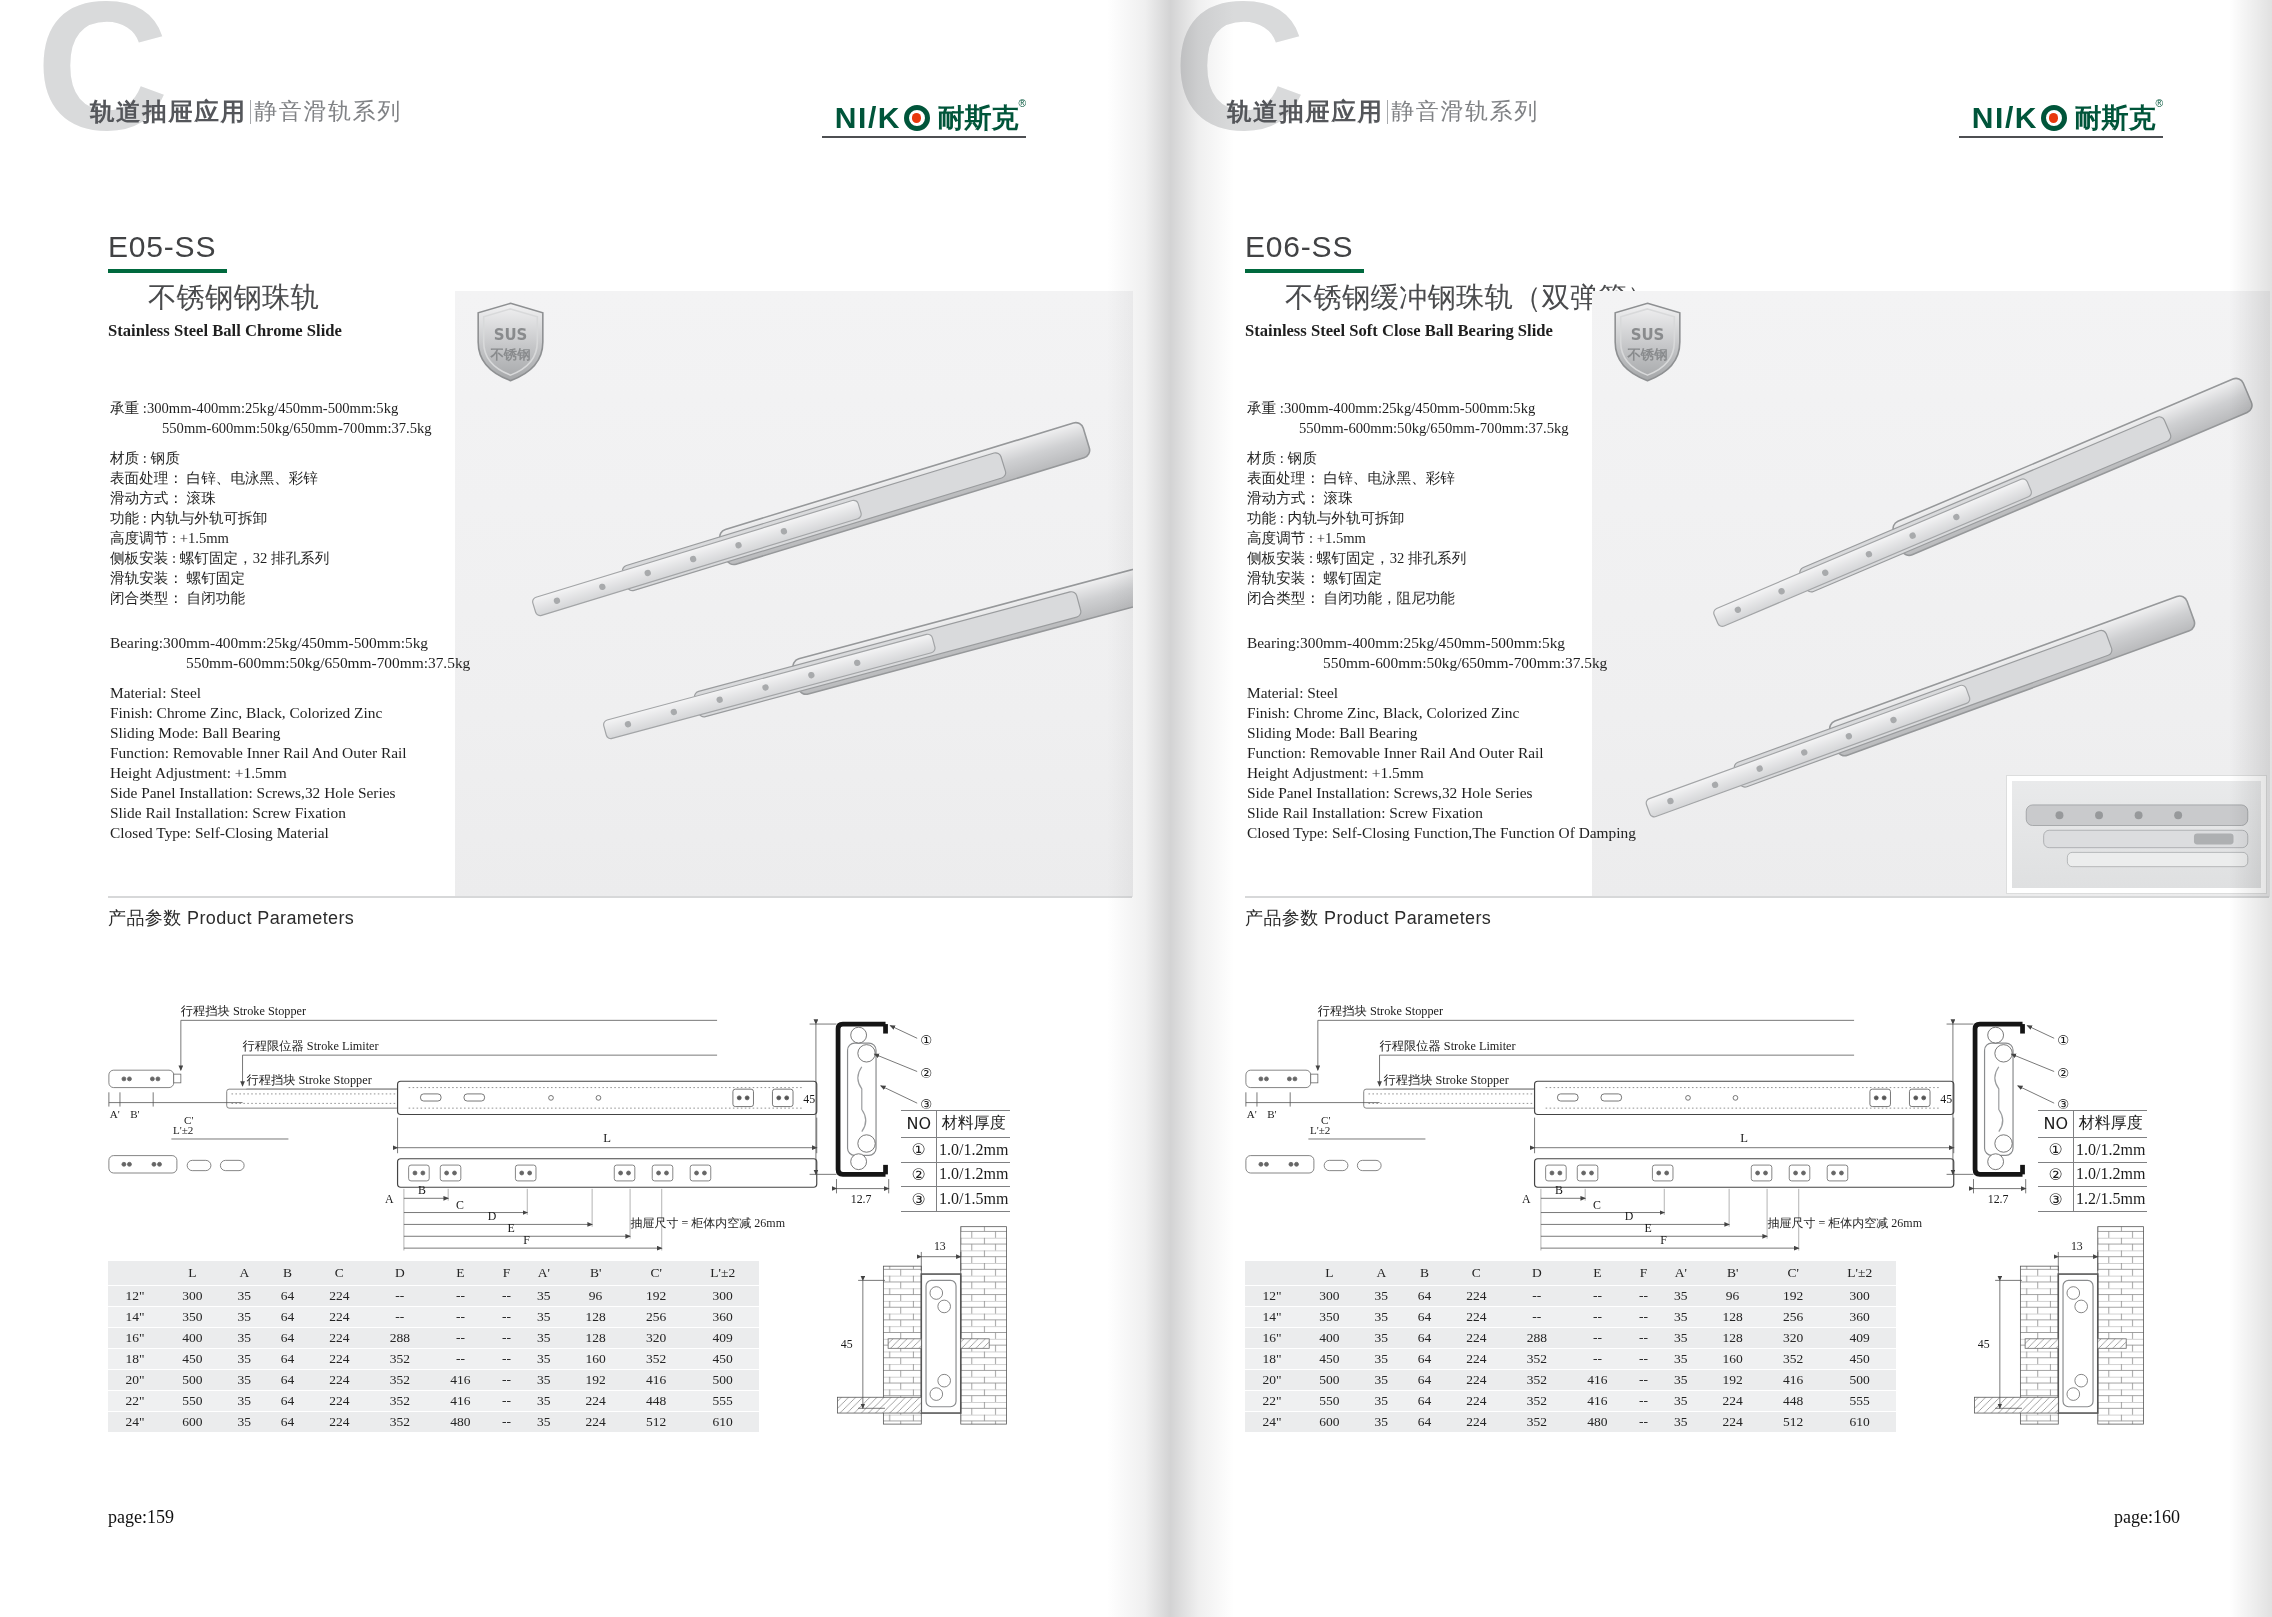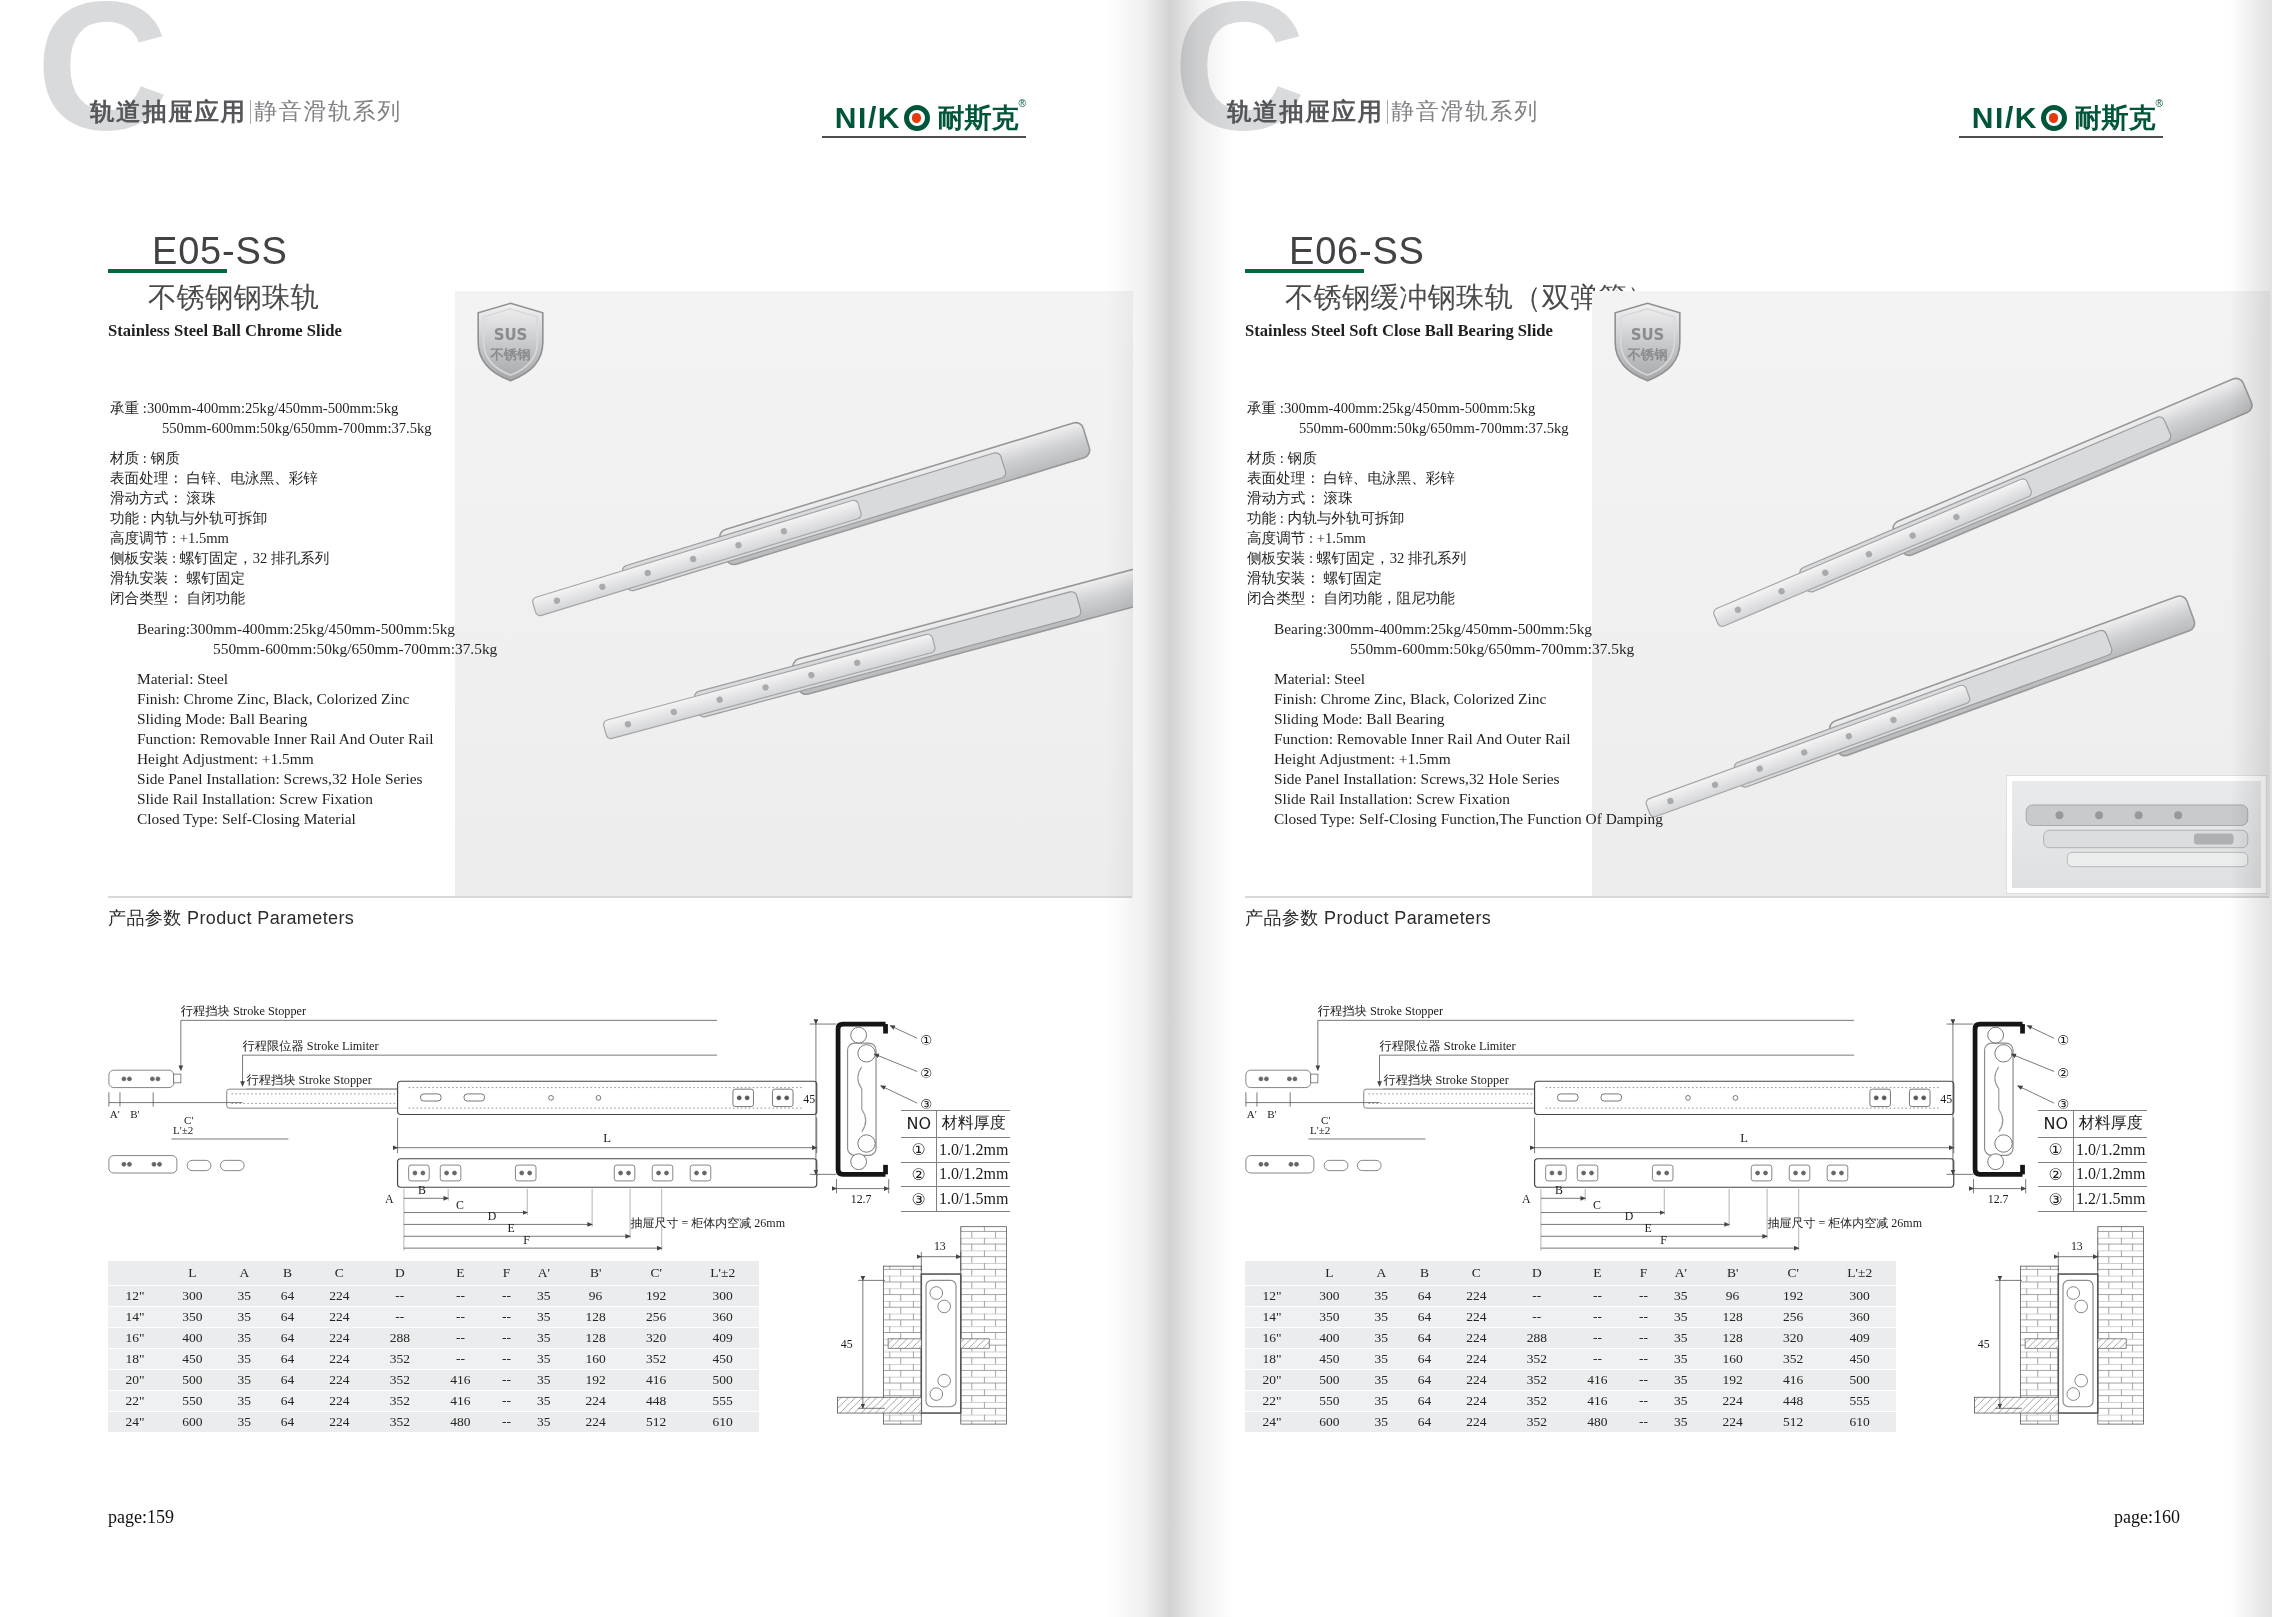--- a/index.html
+++ b/index.html
@@ -19,35 +19,35 @@
   .hdr-light{font-size:23px;color:#818386;letter-spacing:1.6px;}
   .logo{position:absolute;top:100px;right:110px;display:flex;align-items:center;z-index:2;margin-left:12px;}
   .logo-latin{font-size:30px;font-weight:bold;color:#00553a;letter-spacing:1.6px;}
   .logo-ring{width:16px;height:16px;border:5.5px solid #00553a;border-radius:50%;position:relative;margin:0 2.4px;}
   .logo-ring::after{content:"";position:absolute;left:3.2px;top:3.2px;width:9.5px;height:9.5px;background:#e8380d;border-radius:50%;}
   .logo-cn{font-size:27px;font-weight:bold;color:#00553a;margin-left:5.5px;}
   .logo-reg{font-size:10.3px;color:#00553a;align-self:flex-start;margin-top:-1.6px;}
   .logo-rule{position:absolute;top:136px;right:110px;width:204px;height:2.4px;background:#4d4f52;}
 
   
-  .model{position:absolute;left:108px;top:230px;font-size:38px;color:#414244;letter-spacing:0.8px;margin-left:44px;}
+  .model{position:absolute;left:108px;top:230px;font-size:30px;color:#414244;letter-spacing:0.8px;}
   .model-rule{position:absolute;left:108px;top:269px;width:119px;height:4px;background:#00693e;}
   .name-cn{position:absolute;left:108px;top:279px;font-size:28.5px;color:#4a4b4d;font-weight:500;margin-left:40px;}
   .name-en{position:absolute;left:108px;top:321px;font-size:16.6px;font-family:"Liberation Serif",serif;font-weight:bold;color:#1e1e1e;}
 
   
   .photo{position:absolute;left:455px;top:291px;width:678px;height:606px;background:linear-gradient(180deg,#f3f3f4 0%,#efeff0 70%,#ececed 100%);}
   .badge{position:absolute;left:19px;top:9.5px;width:73px;height:82px;}
   .inset{position:absolute;right:3.2px;bottom:3.2px;width:261px;height:119px;background:#fff;border:0.8px solid #dcdddd;box-sizing:border-box;padding:4.7px;}
   .inset-in{width:100%;height:100%;background:linear-gradient(180deg,#e9eaeb,#dfe0e1);position:relative;overflow:hidden;}
 
   
   .specs{position:absolute;left:110px;width:372px;font-family:"Liberation Serif",serif;color:#1f1f1f;}
   .specs.cn{top:398px;font-size:14.6px;}
-  .specs.en{top:619px;font-size:15.4px;margin-left:27px;}
+  .specs.en{top:633px;font-size:15.4px;}
   .spec-line{line-height:20px;white-space:nowrap;}
   .specs.cn .spec-line.indent{padding-left:52px;}
   .specs.en .spec-line.indent{padding-left:76px;}
   .spec-line.gap{margin-top:9.5px;}
 
   
   .sec-rule{position:absolute;left:108px;top:896px;width:1024px;height:1.6px;background:#d7d8d9;}
   .sec-title{position:absolute;left:108px;top:906px;font-size:18px;color:#2b2b2b;letter-spacing:0.4px;}
 
   

